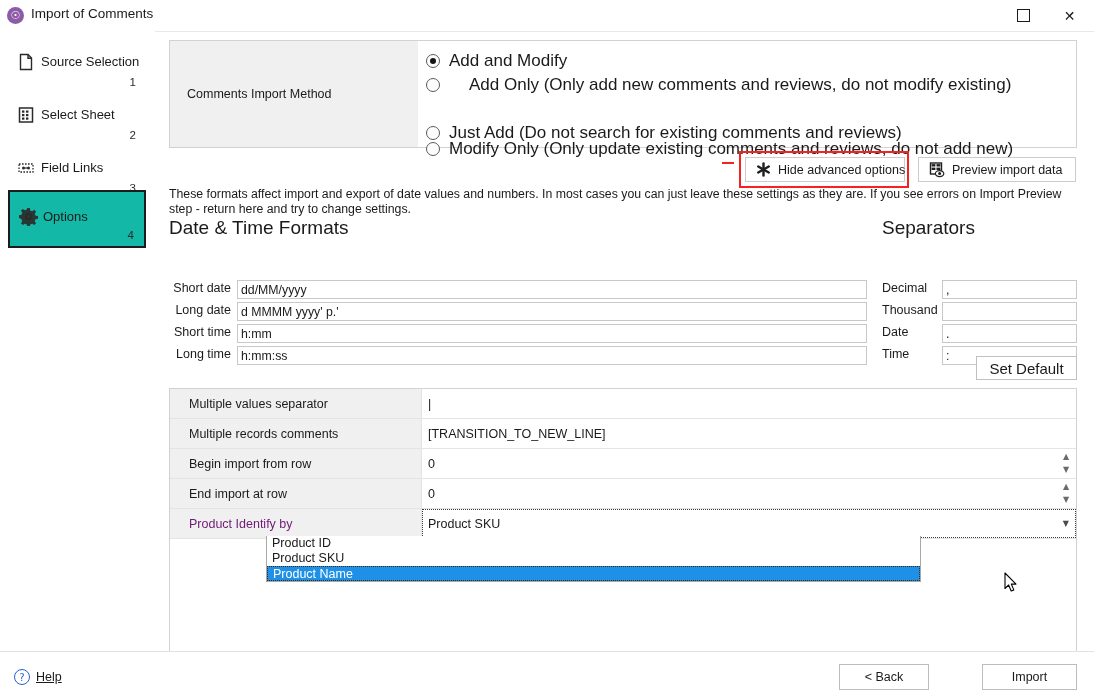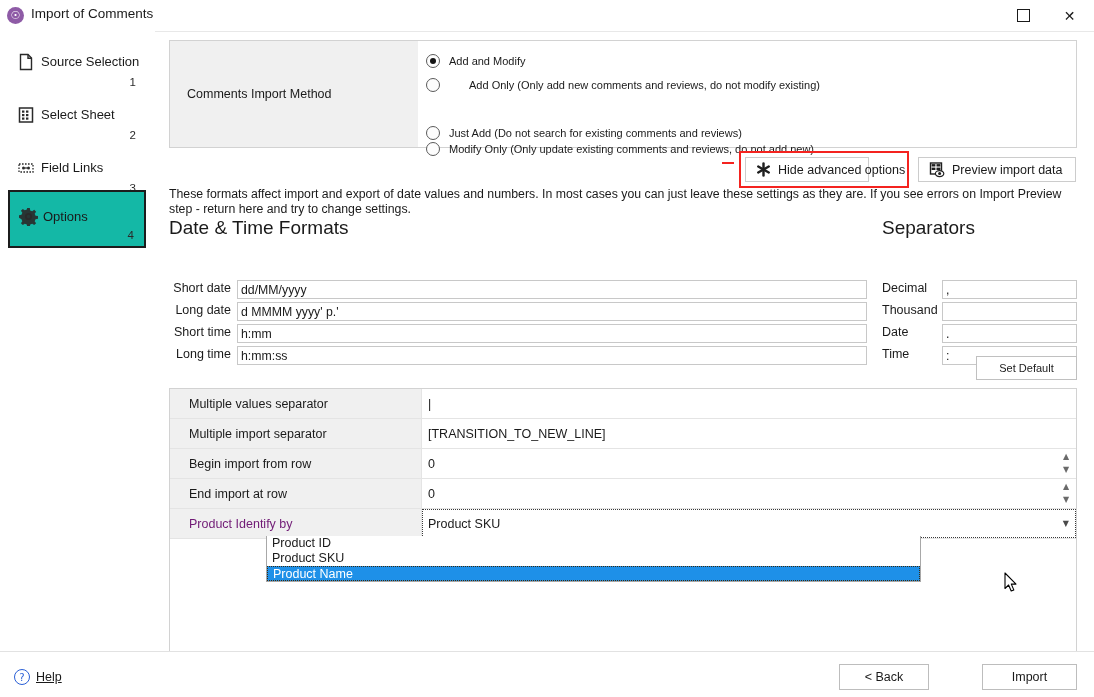--- a/index.html
+++ b/index.html
@@ -150,38 +150,38 @@
   .radio.checked::after {
     content: "";
     position: absolute;
     left: 3px; top: 3px;
     width: 6px; height: 6px;
     border-radius: 50%;
     background: #141414;
   }
   .radio-row .rlabel {
     margin-left: 9px;
-    font-size: 11px;
+    font-size: 17px;
     white-space: nowrap;
   }
 
   
   .tbtn {
     position: absolute;
     height: 25px;
     box-sizing: border-box;
     border: 1px solid #cccccc;
     background: #ffffff;
     display: flex;
     align-items: center;
     padding: 0 10px;
     font-size: 12.5px;
     white-space: nowrap;
   }
-  #btn-hide-adv { left: 590px; top: 126px; width: 124px; }
+  #btn-hide-adv { left: 590px; top: 126px; width: 160px; }
   #btn-preview  { left: 763px; top: 126px; width: 158px; }
   #red-highlight {
     position: absolute;
     left: 584px; top: 120px;
     width: 170px; height: 37px;
     border: 2.5px solid #f4231f;
     box-sizing: border-box;
     pointer-events: none;
   }
   #minus-mark {
@@ -248,21 +248,21 @@
   #btn-setdefault {
     position: absolute;
     left: 821px; top: 325px;
     width: 101px; height: 24px;
     box-sizing: border-box;
     border: 1px solid #c0c0c0;
     background: #ffffff;
     display: flex;
     align-items: center;
     justify-content: center;
-    font-size: 11px;
+    font-size: 15px;
   }
 
   
   #grid {
     position: absolute;
     left: 14px; top: 357px;
     width: 908px; height: 279px;
     border: 1px solid #d2d2d2;
     box-sizing: border-box;
     background: #ffffff;
@@ -592,21 +592,21 @@
       <div class="gcell-label">
         <span>Multiple values separator</span>
       </div>
       <div class="gcell-value">
         <span class="v">|</span>
       </div>
     </div>
 
     <div class="grow" style="top:30px;">
       <div class="gcell-label">
-        <span>Multiple import separator</span>
+        <span>Multiple records comments</span>
       </div>
       <div class="gcell-value">
         <span class="v">[TRANSITION_TO_NEW_LINE]</span>
       </div>
     </div>
 
     <div class="grow" style="top:60px;">
       <div class="gcell-label">
         <span>Begin import from row</span>
       </div>

